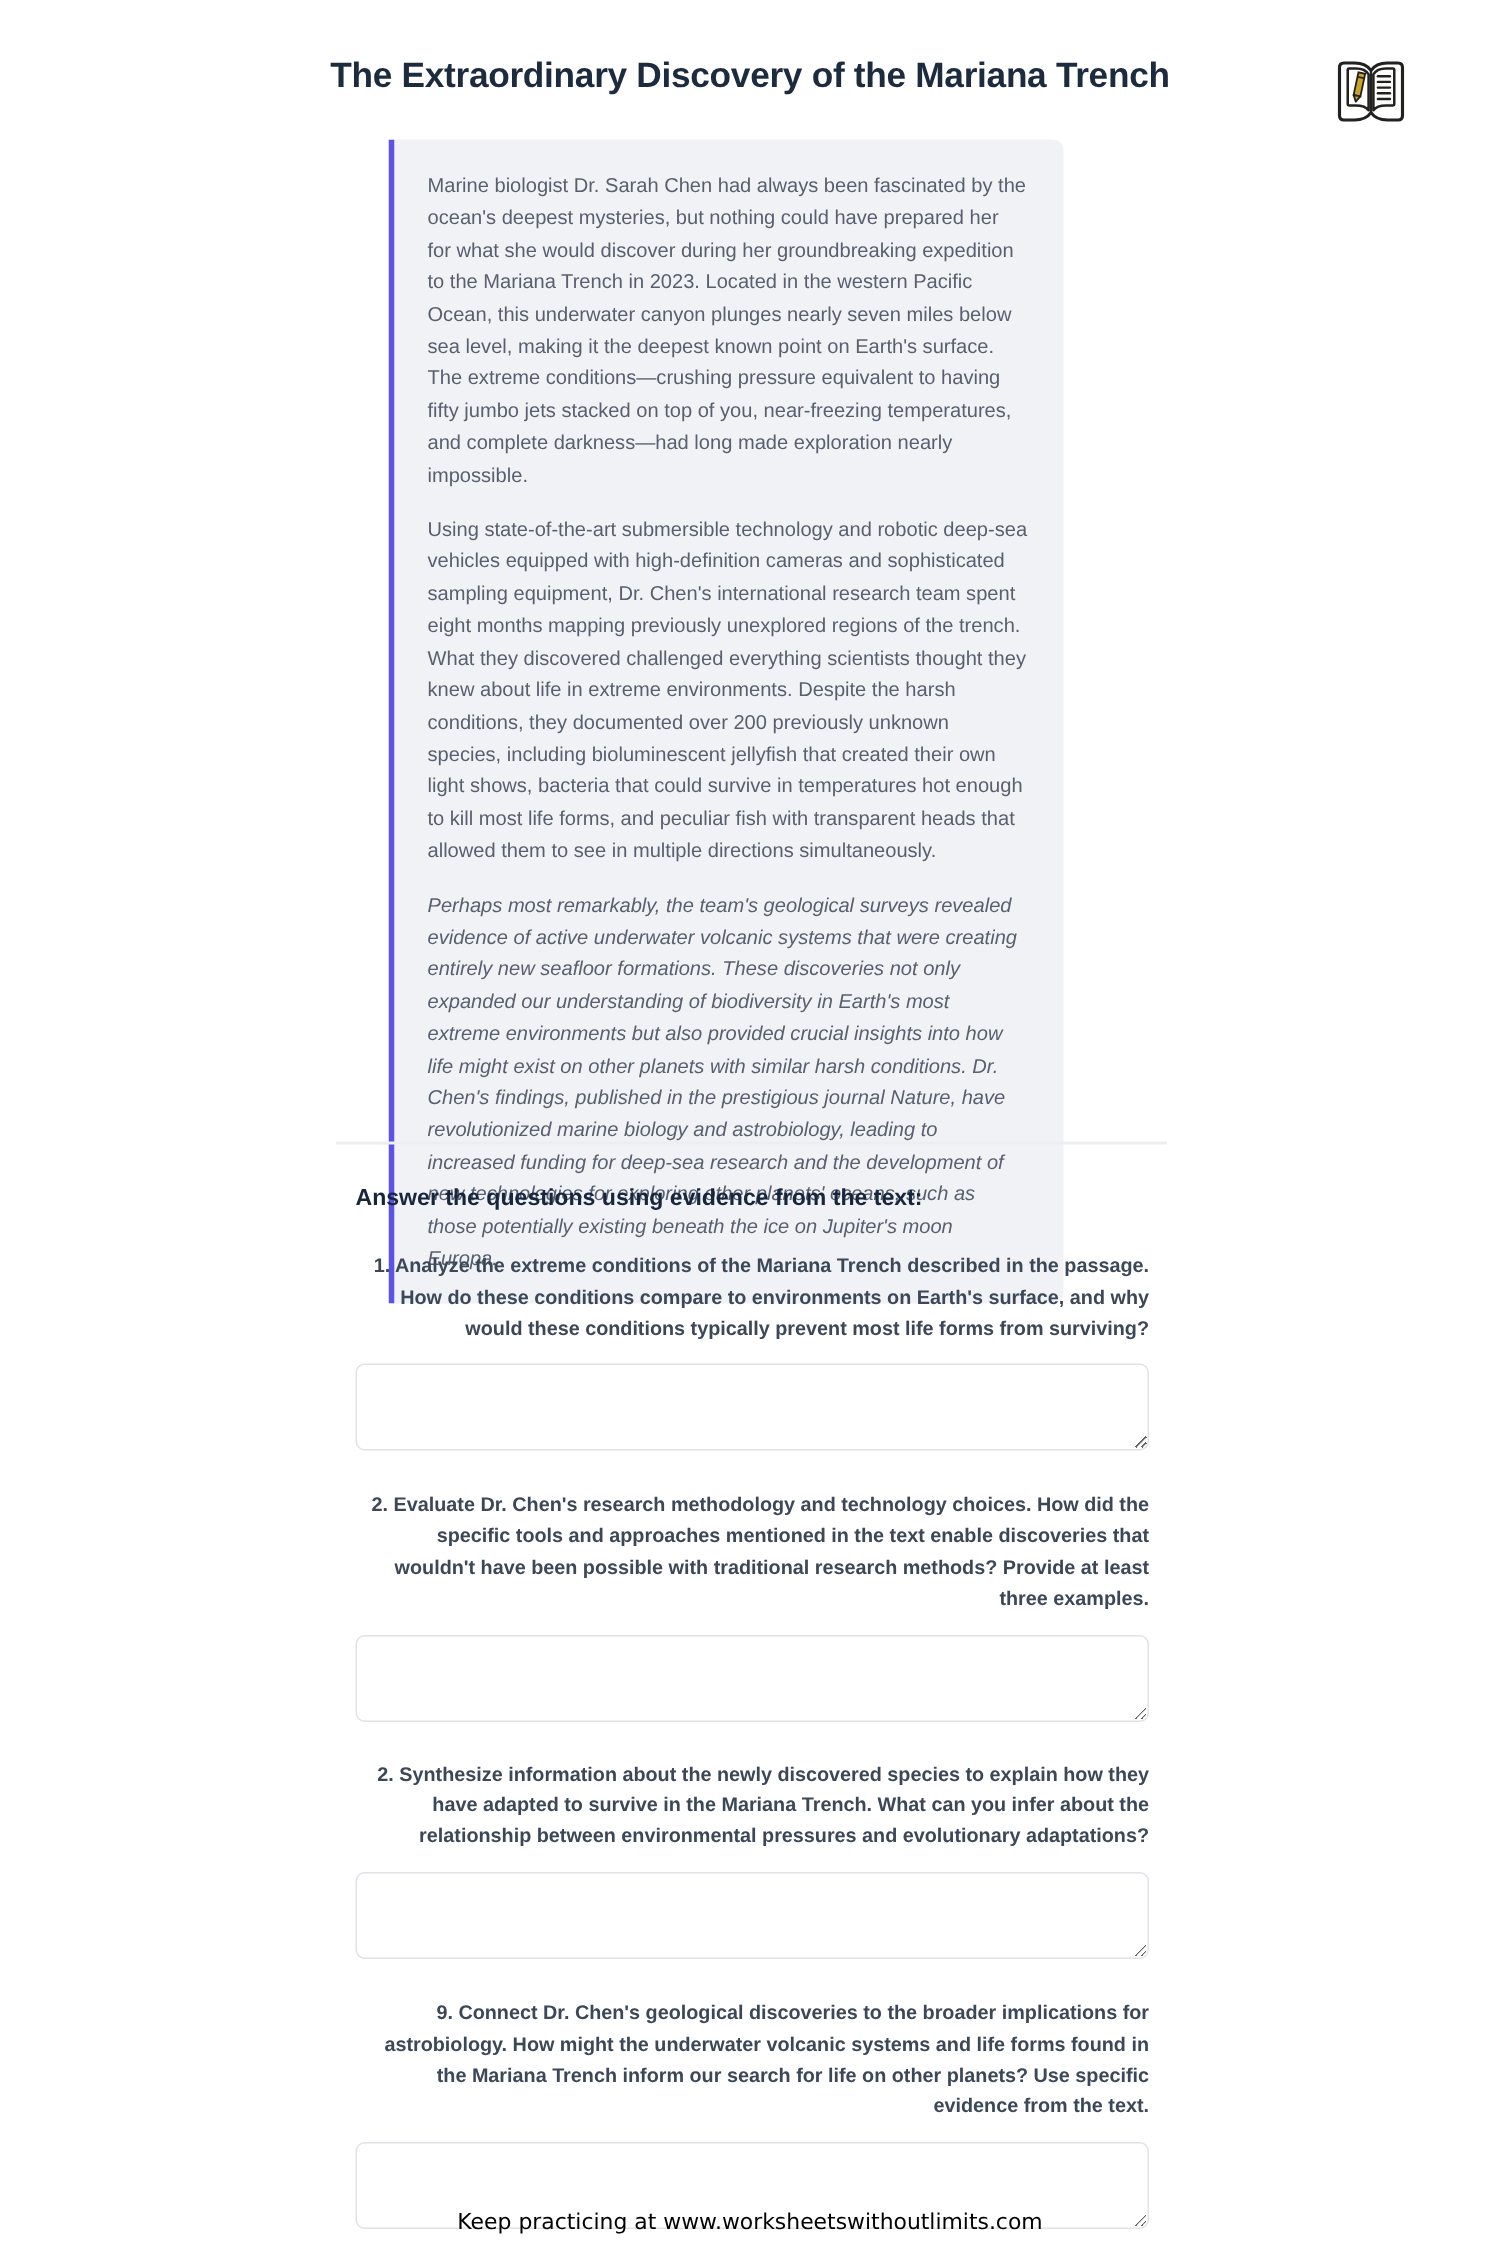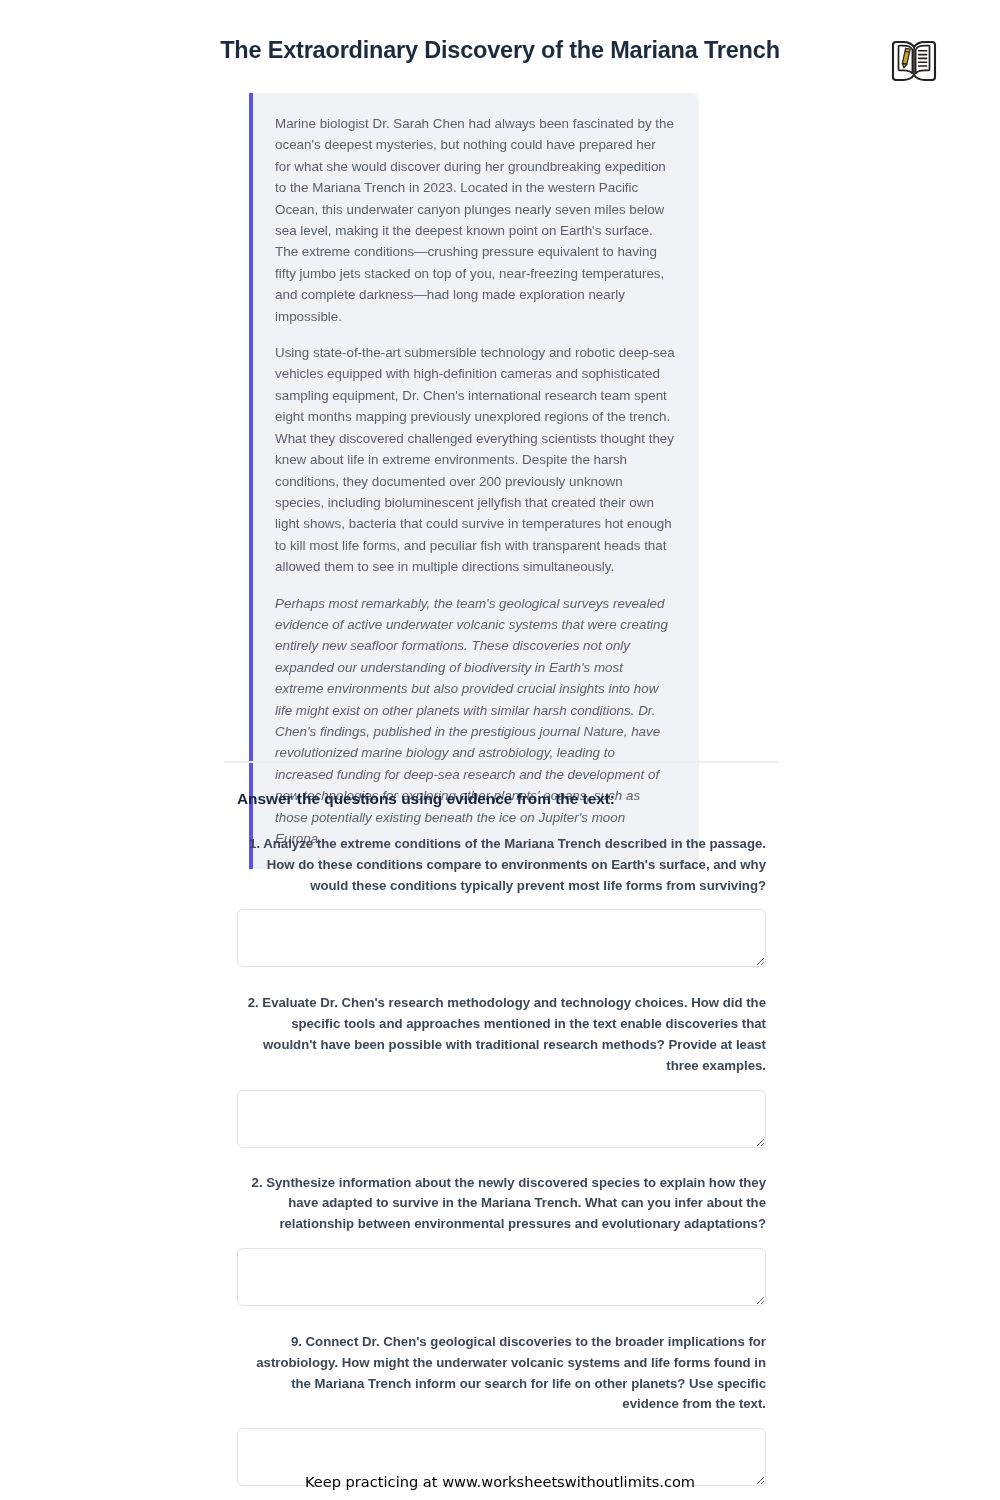--- a/index.html
+++ b/index.html
@@ -48,21 +48,21 @@
     height: 56px;
     display: flex;
     align-items: center;
     justify-content: center;
   }
   .header-icon svg { display:block; }
 
   
   .passage-wrap {
     position: absolute;
-    left: 225px;
+    left: 235px;
     top: 93px;
     width: 474px;
     padding-left: 24px;
   }
   .passage {
     background: #f1f2f5;
     border-left: 4px solid #5b52e8;
     border-radius: 0 7px 7px 0;
     padding: 20px 24px 20px 22px;
   }

